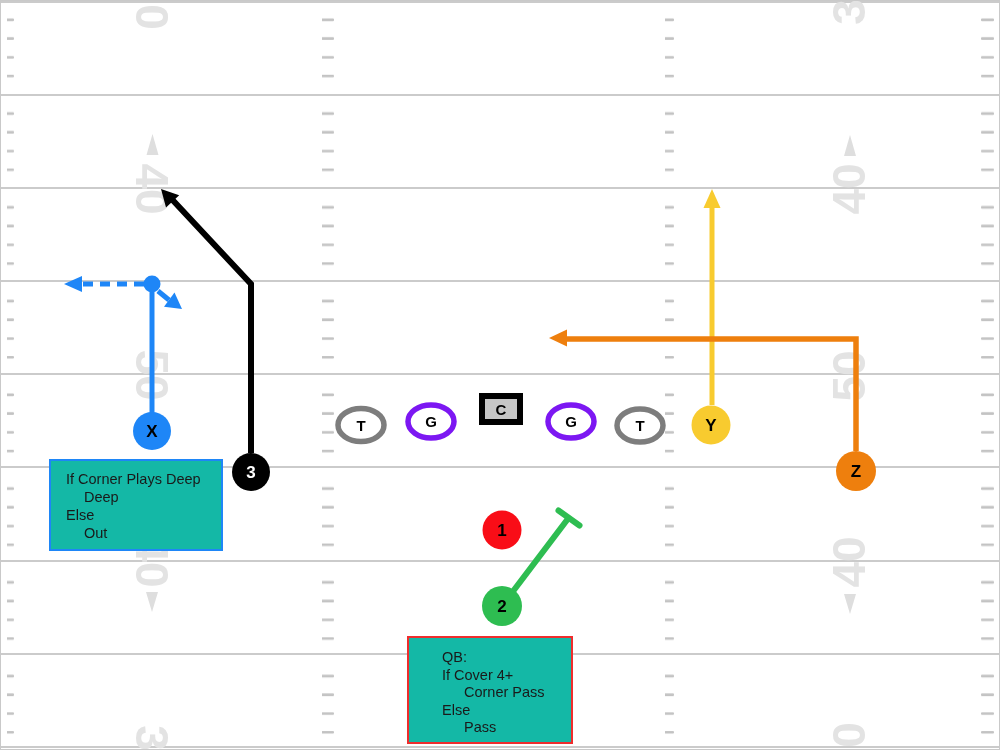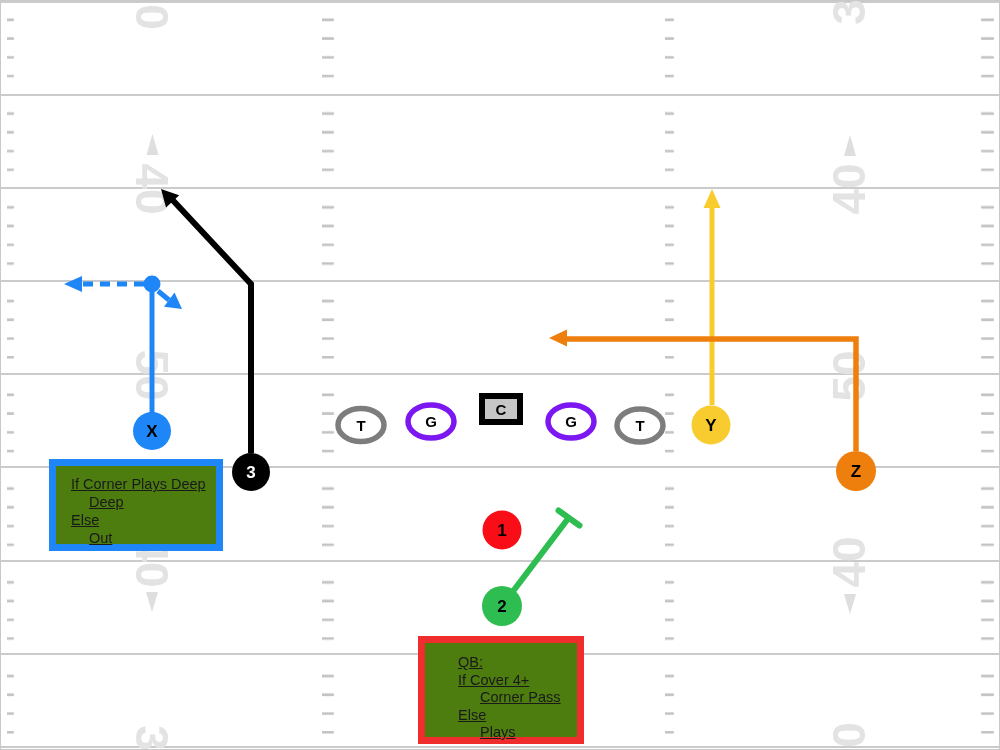--- a/index.html
+++ b/index.html
@@ -11,22 +11,22 @@
   
   .yardline { stroke:#cbcbcb; stroke-width:2; }
   .yardnum  { font-weight:bold; font-size:46px; fill:#e3e3e3; text-anchor:middle; }
   .fieldtri { fill:#dedede; }
 
   
   .plabel { font-weight:bold; font-size:17px; text-anchor:middle; }
   .olabel { font-weight:bold; font-size:15px; text-anchor:middle; fill:#000000; }
 
   
-  .note { position:absolute; background:#4d7c0f; border:7px solid #14b8a6;
-          font-size:14.5px; line-height:18px; color:#1a1a1a; padding:9px 6px 0 15px;text-decoration:underline; }
+  .note { position:absolute; background:#14b8a6; border:2px solid #14b8a6;
+          font-size:14.5px; line-height:18px; color:#1a1a1a; padding:9px 6px 0 15px; }
   .note .indent { padding-left:18px; }
   .note.qb { padding:11px 4px 0 33px; line-height:17.5px; }
   .note.qb .indent { padding-left:22px; }
 </style>
 </head>
 <body>
 
 <div class="stage">
 
   <svg width="1000" height="750" viewBox="0 0 1000 750">
@@ -155,21 +155,21 @@
     </g>
   </svg>
 
   <div class="note" style="left: 48px; top: 458px; width: 174px; height: 92px; border-color: rgb(30, 134, 247);">
     <div class="line">If Corner Plays Deep</div>
     <div class="line indent">Deep</div>
     <div class="line">Else</div>
     <div class="line indent">Out</div>
   </div>
 
-  <div class="note qb" style="left: 417px; top: 635px; width: 166px; height: 108px; border-color: rgb(239, 45, 45);">
+  <div class="note qb" style="left: 406px; top: 635px; width: 166px; height: 108px; border-color: rgb(239, 45, 45);">
     <div class="line">QB:</div>
     <div class="line">If Cover 4+</div>
     <div class="line indent">Corner Pass</div>
     <div class="line">Else</div>
-    <div class="line indent">Plays</div>
+    <div class="line indent">Pass</div>
   </div>
 
 </div>
 
 </body></html>

